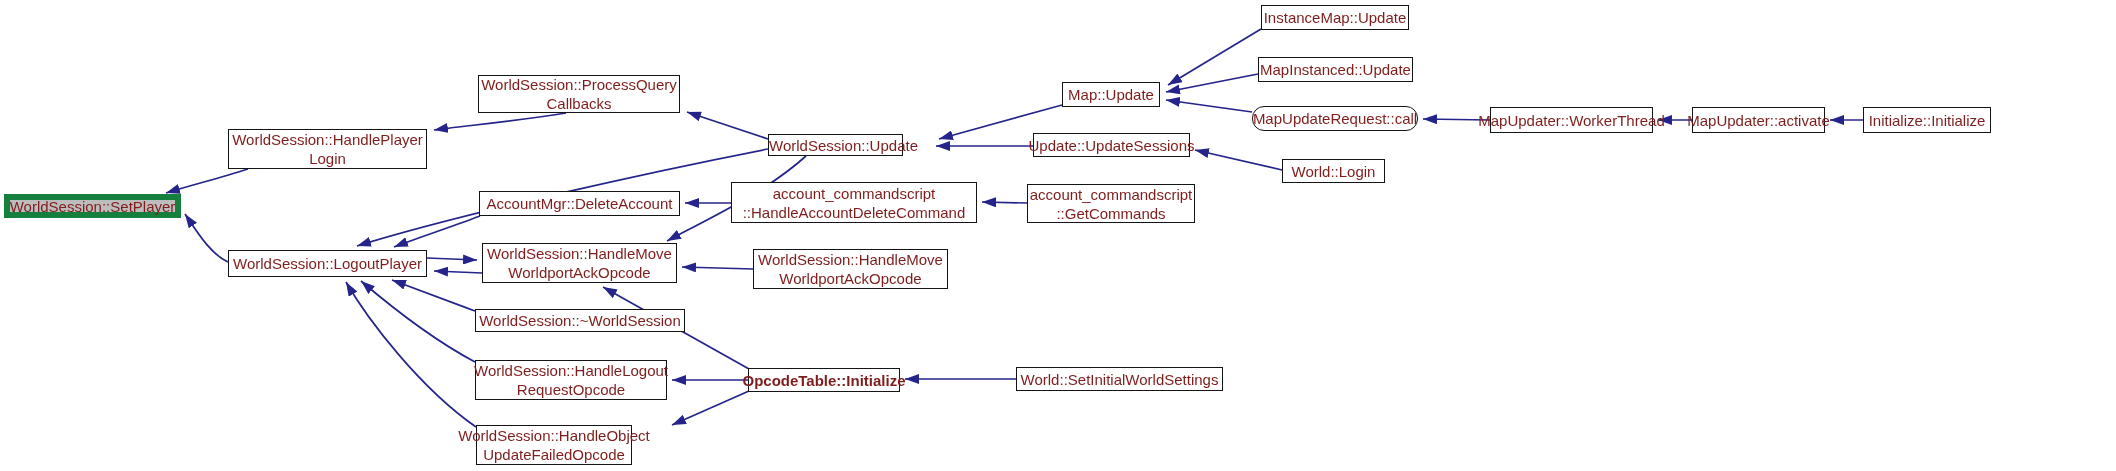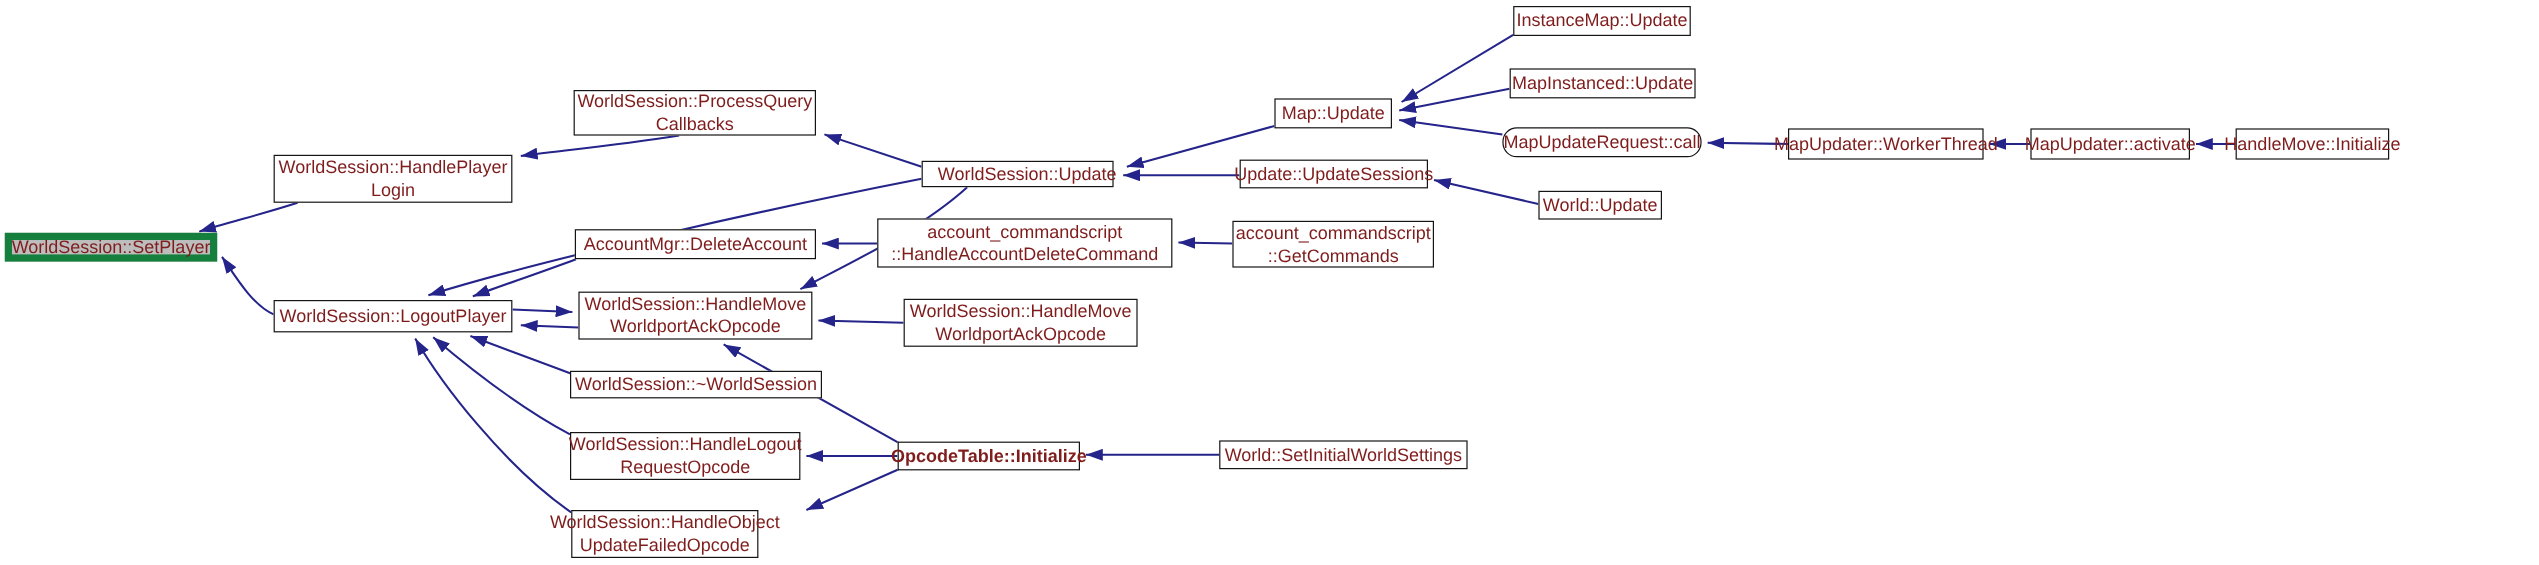--- a/index.html
+++ b/index.html
@@ -77,41 +77,41 @@
     <path class="edge" d="M1282,170 L1195,150" marker-end="url(#arrow)"></path>
     <path class="edge" d="M731,203 L685,203" marker-end="url(#arrow)"></path>
     <path class="edge" d="M1027,203 L982,202" marker-end="url(#arrow)"></path>
   </svg>
 
   <div class="node focus" style="left:4px;top:194px;width:177px;height:24px;">WorldSession::SetPlayer</div>
   <div class="node" style="left:228px;top:129px;width:199px;height:40px;">WorldSession::HandlePlayer
 Login</div>
   <div class="node" style="left:478px;top:75px;width:202px;height:38px;">WorldSession::ProcessQuery
 Callbacks</div>
-  <div class="node" style="left:768px;top:134px;width:160px;height:22px;padding-left:16px;">WorldSession::Update</div>
+  <div class="node" style="left:768px;top:134px;width:135px;height:22px;padding-left:16px;">WorldSession::Update</div>
   <div class="node" style="left:228px;top:250px;width:199px;height:27px;">WorldSession::LogoutPlayer</div>
   <div class="node" style="left:479px;top:191px;width:201px;height:25px;">AccountMgr::DeleteAccount</div>
   <div class="node" style="left:731px;top:182px;width:246px;height:41px;">account_commandscript
 ::HandleAccountDeleteCommand</div>
   <div class="node" style="left:482px;top:243px;width:195px;height:40px;">WorldSession::HandleMove
 WorldportAckOpcode</div>
   <div class="node" style="left:753px;top:249px;width:195px;height:40px;">WorldSession::HandleMove
 WorldportAckOpcode</div>
   <div class="node" style="left:475px;top:309px;width:210px;height:23px;">WorldSession::~WorldSession</div>
   <div class="node" style="left:475px;top:360px;width:192px;height:40px;">WorldSession::HandleLogout
 RequestOpcode</div>
   <div class="node" style="left:748px;top:368px;width:152px;height:24px;font-weight:bold;">OpcodeTable::Initialize</div>
   <div class="node" style="left:476px;top:425px;width:156px;height:40px;">WorldSession::HandleObject
 UpdateFailedOpcode</div>
   <div class="node" style="left:1016px;top:367px;width:207px;height:24px;">World::SetInitialWorldSettings</div>
   <div class="node" style="left:1062px;top:82px;width:98px;height:25px;text-align:right;">Map::Update</div>
   <div class="node" style="left:1261px;top:5px;width:148px;height:25px;">InstanceMap::Update</div>
   <div class="node" style="left:1258px;top:57px;width:155px;height:25px;">MapInstanced::Update</div>
   <div class="node" style="left:1252px;top:106px;width:166px;height:25px;border-radius:12px;">MapUpdateRequest::call</div>
   <div class="node" style="left:1033px;top:133px;width:157px;height:24px;">Update::UpdateSessions</div>
-  <div class="node" style="left:1282px;top:159px;width:103px;height:24px;">World::Update</div>
+  <div class="node" style="left:1282px;top:159px;width:103px;height:24px;">World::Login</div>
   <div class="node" style="left:1027px;top:184px;width:168px;height:39px;">account_commandscript
 ::GetCommands</div>
   <div class="node" style="left:1490px;top:107px;width:163px;height:26px;">MapUpdater::WorkerThread</div>
   <div class="node" style="left:1692px;top:107px;width:133px;height:26px;">MapUpdater::activate</div>
-  <div class="node" style="left:1863px;top:107px;width:128px;height:26px;">HandleMove::Initialize</div>
+  <div class="node" style="left:1863px;top:107px;width:128px;height:26px;">Initialize::Initialize</div>
 
 </div>
 
 </body></html>

